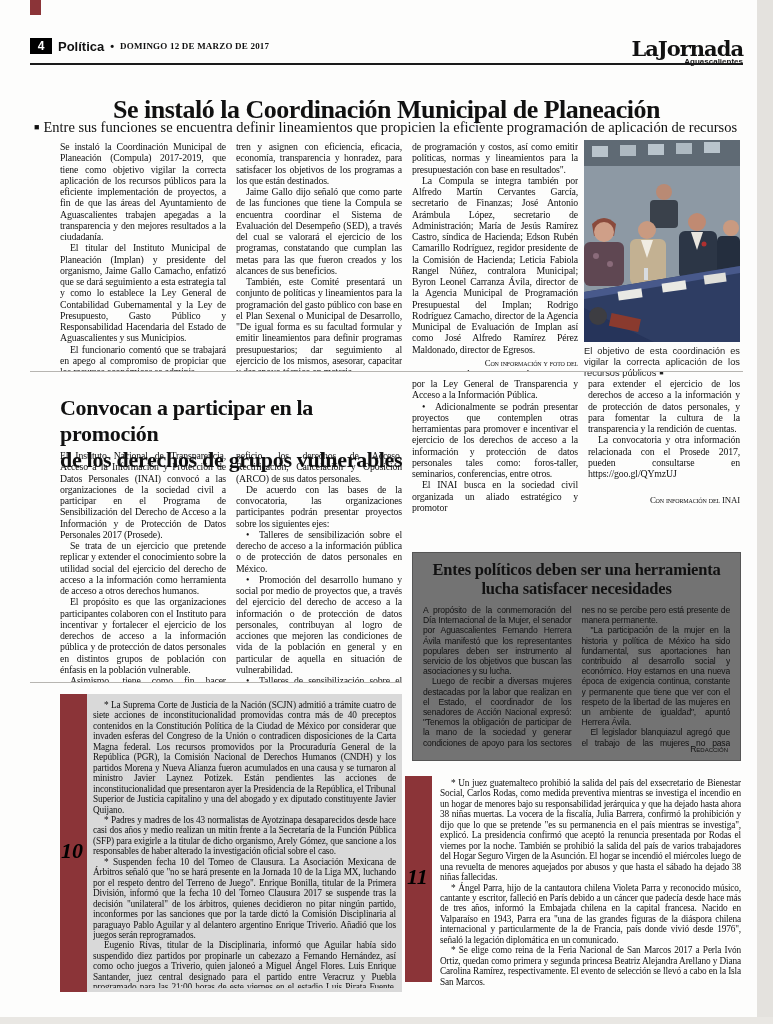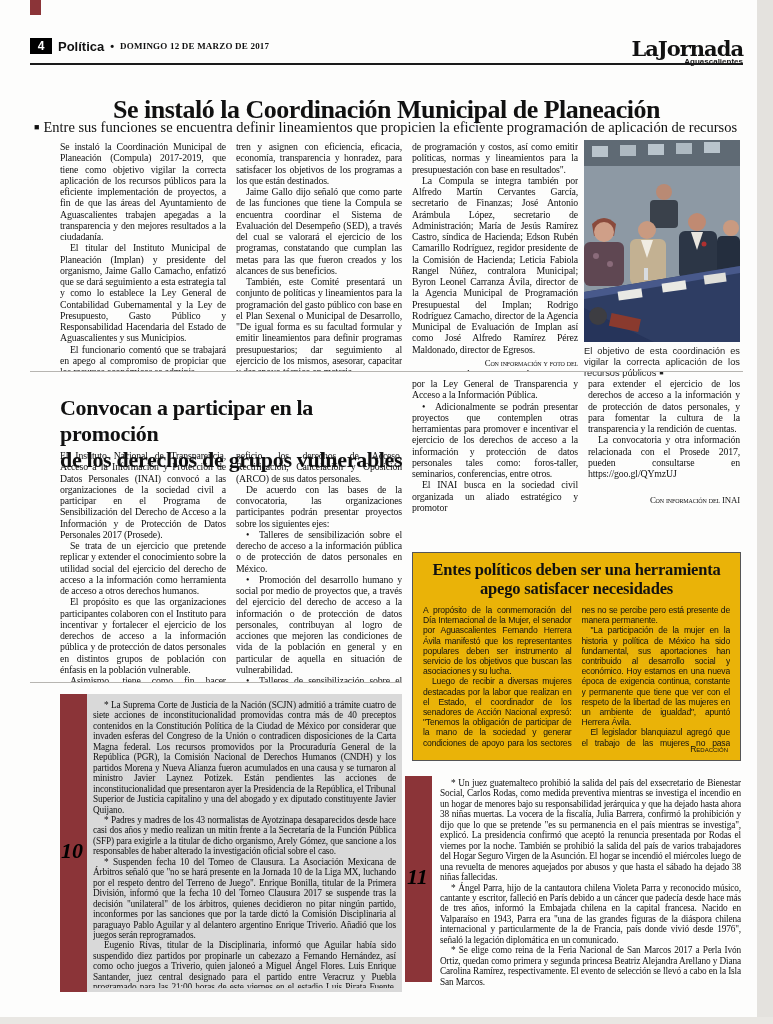--- a/index.html
+++ b/index.html
@@ -45,21 +45,21 @@
            font-family:"Liberation Sans",sans-serif;font-size:9.3px;line-height:11px;
            text-align:justify;color:#222;}
   .caption .sq{font-size:7px;top:-1px;margin:0 0 0 3px;}
 
   
   .headline2{position:absolute;left:60px;top:377px;width:354px;
              font-weight:bold;font-size:22px;letter-spacing:-.3px;line-height:26px;}
 
   
   .entes-box{position:absolute;left:412px;top:552px;width:329px;height:209px;
-             border:1px solid #555;box-sizing:border-box;background:#eab308;padding:7px 10px;}
+             border:1px solid #555;box-sizing:border-box;background:#737373;padding:7px 10px;}
   .entes-headline{text-align:center;font-weight:bold;font-size:16.5px;line-height:19px;letter-spacing:-.2px;}
   .entes-cols{display:flex;gap:10px;margin-top:7px;}
   .entes-col{width:149px;height:143px;overflow:hidden;text-align:justify;
              font-family:"Liberation Sans",sans-serif;font-size:8.6px;line-height:10.2px;letter-spacing:-.2px;}
   .entes-col p{margin:0;text-indent:9px;}
   .entes-col p.first{text-indent:0;}
   .entes-credit{position:absolute;right:12px;bottom:6px;font-family:"Liberation Sans",sans-serif;
                 font-variant:small-caps;font-size:8.5px;}
 
   
@@ -194,21 +194,21 @@
   </div>
   <div class="col" style="left:588px;top:378px;width:152px;height:162px;">
     <p class="first">para extender el ejercicio de los derechos de acceso a la información y de protección de datos personales, y para fomentar la cultura de la transparencia y la rendición de cuentas.</p>
     <p>La convocatoria y otra información relacionada con el Prosede 2017, pueden consultarse en https://goo.gl/QYmzUJ</p>
     <p class="credit" style="margin-top:16px !important;">Con información del INAI</p>
   </div>
 
   <div class="entes-box">
     <div class="entes-headline">
       <div>Entes políticos deben ser una herramienta</div>
-      <div>apego satisfacer necesidades</div>
+      <div>lucha satisfacer necesidades</div>
     </div>
     <div class="entes-cols">
       <div class="entes-col">
         <p class="first">A propósito de la conmemoración del Día Internacional de la Mujer, el senador por Aguascalientes Fernando Herrera Ávila manifestó que los representantes populares deben ser instrumento al servicio de los objetivos que buscan las asociaciones y su lucha.</p>
         <p>Luego de recibir a diversas mujeres destacadas por la labor que realizan en el Estado, el coordinador de los senadores de Acción Nacional expresó: "Tenemos la obligación de participar de la mano de la sociedad y generar condiciones de apoyo para los sectores más vulnerables de la población; estamos para servir, para trabajar y para hacer equipo".</p>
 
       </div>
       <div class="entes-col">
         <p class="first">nes no se percibe pero está presente de manera permanente.</p>
         <p>"La participación de la mujer en la historia y política de México ha sido fundamental, sus aportaciones han contribuido al desarrollo social y económico. Hoy estamos en una nueva época de exigencia continua, constante y permanente que tiene que ver con el respeto de la libertad de las mujeres en un ambiente de igualdad", apuntó Herrera Ávila.</p>

